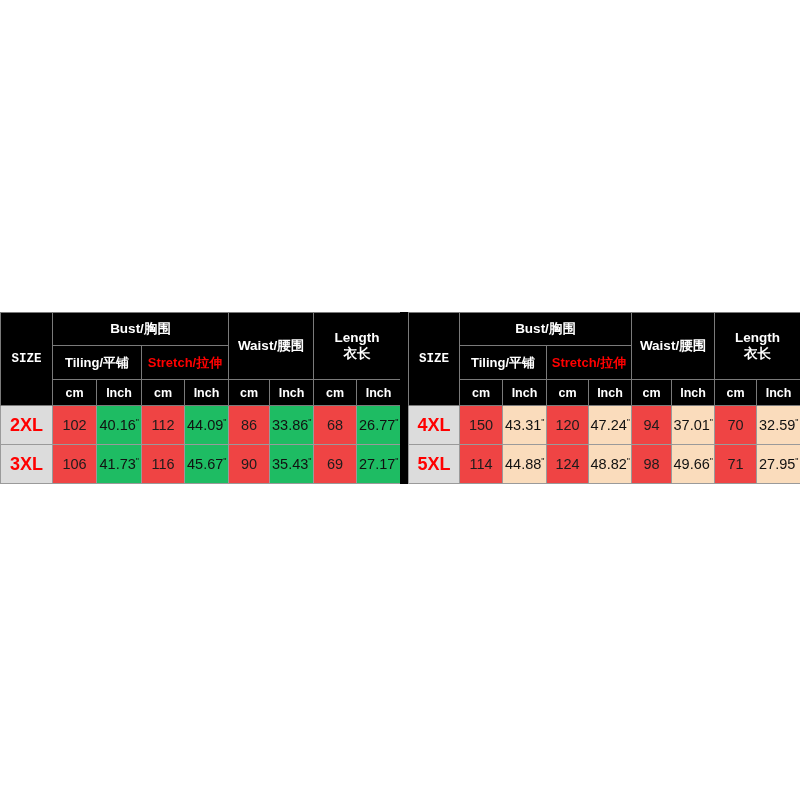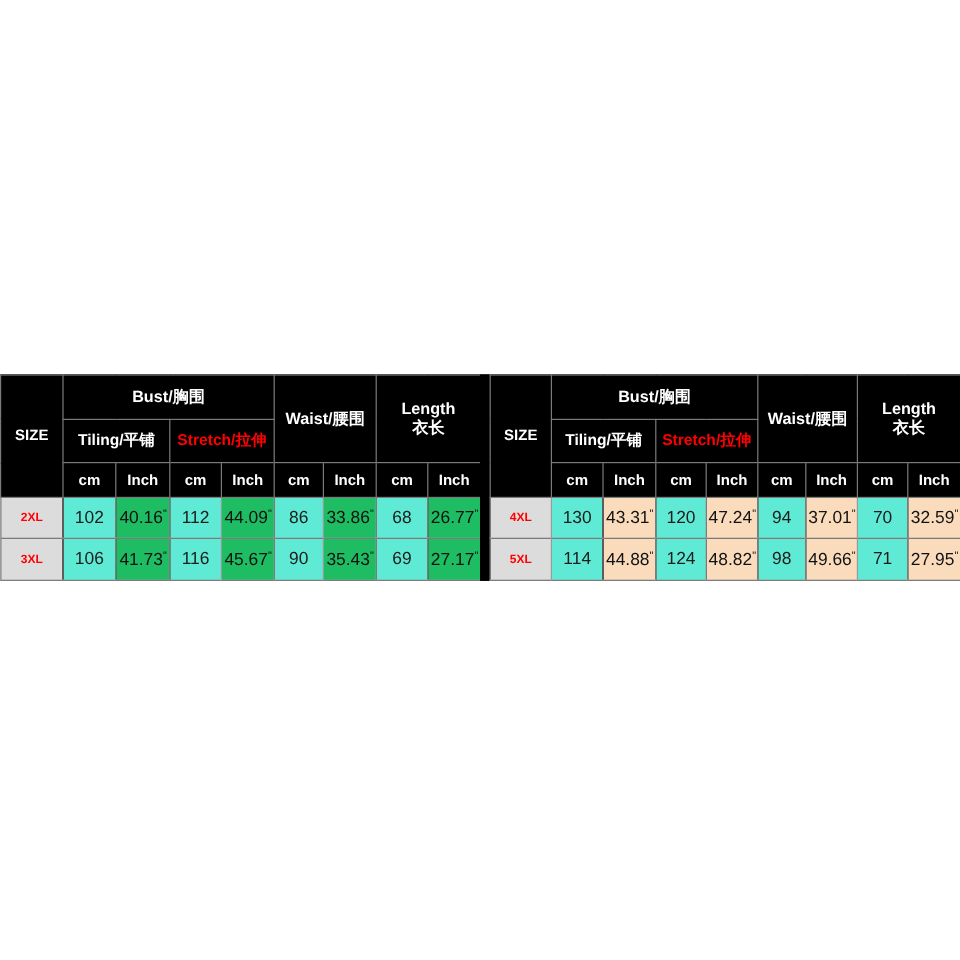--- a/index.html
+++ b/index.html
@@ -69,40 +69,41 @@
   .h-sub {
     font-size: 13px;
   }
   .h-sub.stretch { color: #ff0000; }
   .h-unit {
     font-size: 12.5px;
     margin-left: 20px;
   }
   .h-size {
     font-size: 12.5px;
+    font-family: Liberation Mono, monospace;
   }
   .two-line { line-height: 1.22; white-space: normal; }
 
   
   .unit-inch-green { background: #00703C; }
   .unit-inch-brown { background: #9C4A14; }
 
   
   .tbl tr.data td {
-    background: #5eead4;
+    background: #ef4444;
     color: #1c1c1c;
     font-weight: normal;
     font-size: 14.5px;
     border: 1px solid #9a9a9a;
   }
   .tbl tr.data td.sizecell {
     background: #dcdcdc;
     color: #ff0000;
     font-weight: bold;
-    font-size: 10px;
+    font-size: 18px;
   }
   .tbl tr.data td.inch-green { background: #1EBC63; color: #111111; }
   .tbl tr.data td.inch-brown { background: #FADCBC; color: #111111; }
 
   .inchmark {
     font-size: 9px;
     vertical-align: 5px;
     letter-spacing: -0.5px;
   }
   .cellval { display: inline-block; text-align: center; }
@@ -208,21 +209,21 @@
             <td class="h-unit">cm</td>
             <td class="h-unit unit-inch-brown">Inch</td>
             <td class="h-unit">cm</td>
             <td class="h-unit unit-inch-brown">Inch</td>
             <td class="h-unit">cm</td>
             <td class="h-unit unit-inch-brown">Inch</td>
           </tr>
 
           <tr class="data">
             <td class="sizecell">4XL</td>
-            <td>130</td>
+            <td>150</td>
             <td class="inch-brown"><span class="cellval">43.31</span><span class="inchmark">"</span></td>
             <td>120</td>
             <td class="inch-brown"><span class="cellval">47.24</span><span class="inchmark">"</span></td>
             <td>94</td>
             <td class="inch-brown"><span class="cellval">37.01</span><span class="inchmark">"</span></td>
             <td>70</td>
             <td class="inch-brown"><span class="cellval">32.59</span><span class="inchmark">"</span></td>
           </tr>
 
           <tr class="data">

